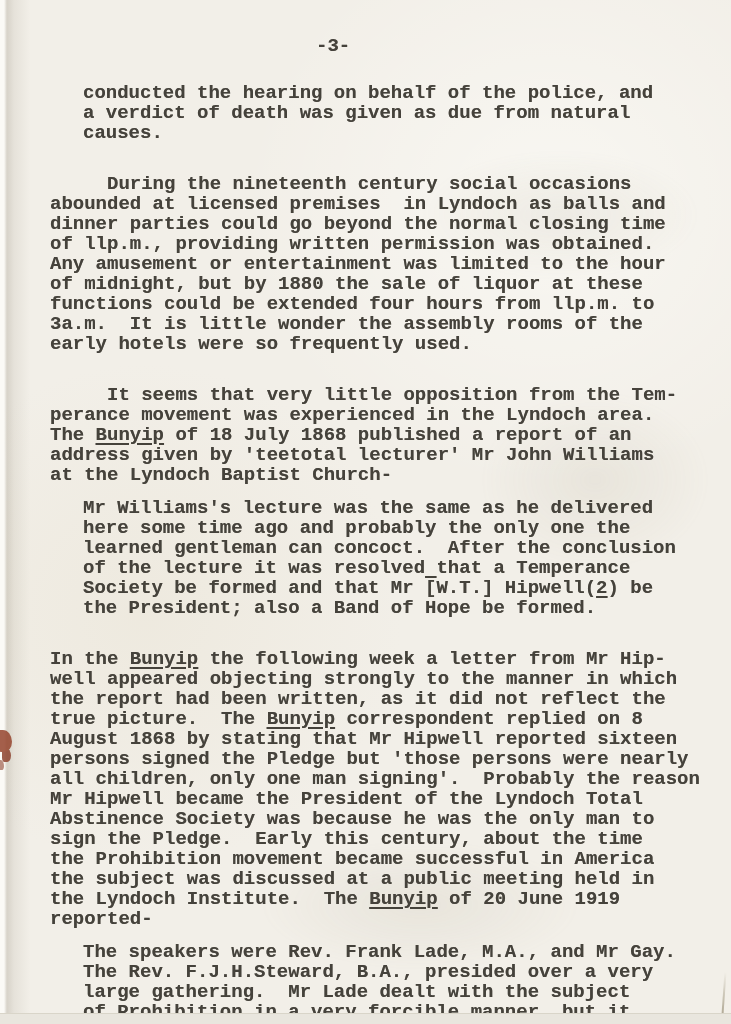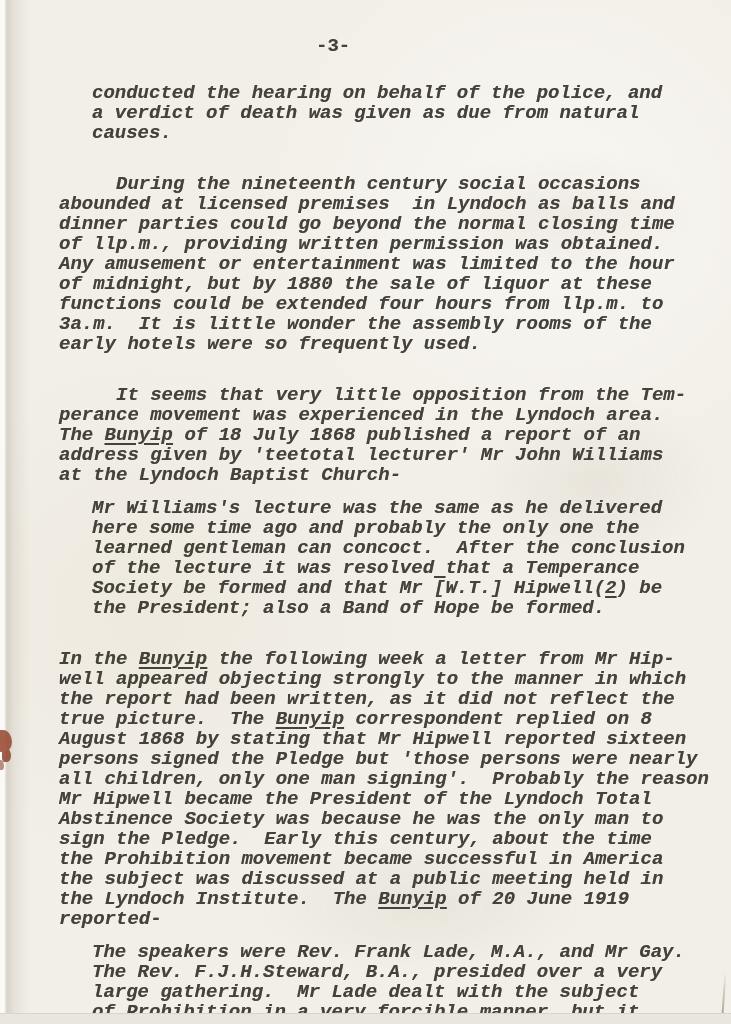--- a/index.html
+++ b/index.html
@@ -36,26 +36,25 @@
     top: 36px;
     left: 316px;
     font-size: 19px;
     line-height: 20px;
     text-shadow: 0 0 0.6px rgba(69,66,59,0.55);
     white-space: pre;
   }
   .content {
     position: absolute;
     top: 70px;
-    left: 59px;
+    left: 50px;
     font-size: 19px;
     line-height: 20px;
     white-space: pre;
     text-shadow: 0 0 0.6px rgba(69,66,59,0.55);
-    font-style: italic;
   }
   .block { margin-top: 31px; }
   .block:first-child { margin-top: 0; }
   .block.quote { margin-left: 33px; margin-top: 13px; }
   .doc-line { height: 20px; }
   .u {
     text-decoration: underline;
     text-underline-offset: 3px;
     text-decoration-thickness: 1.5px;
   }

